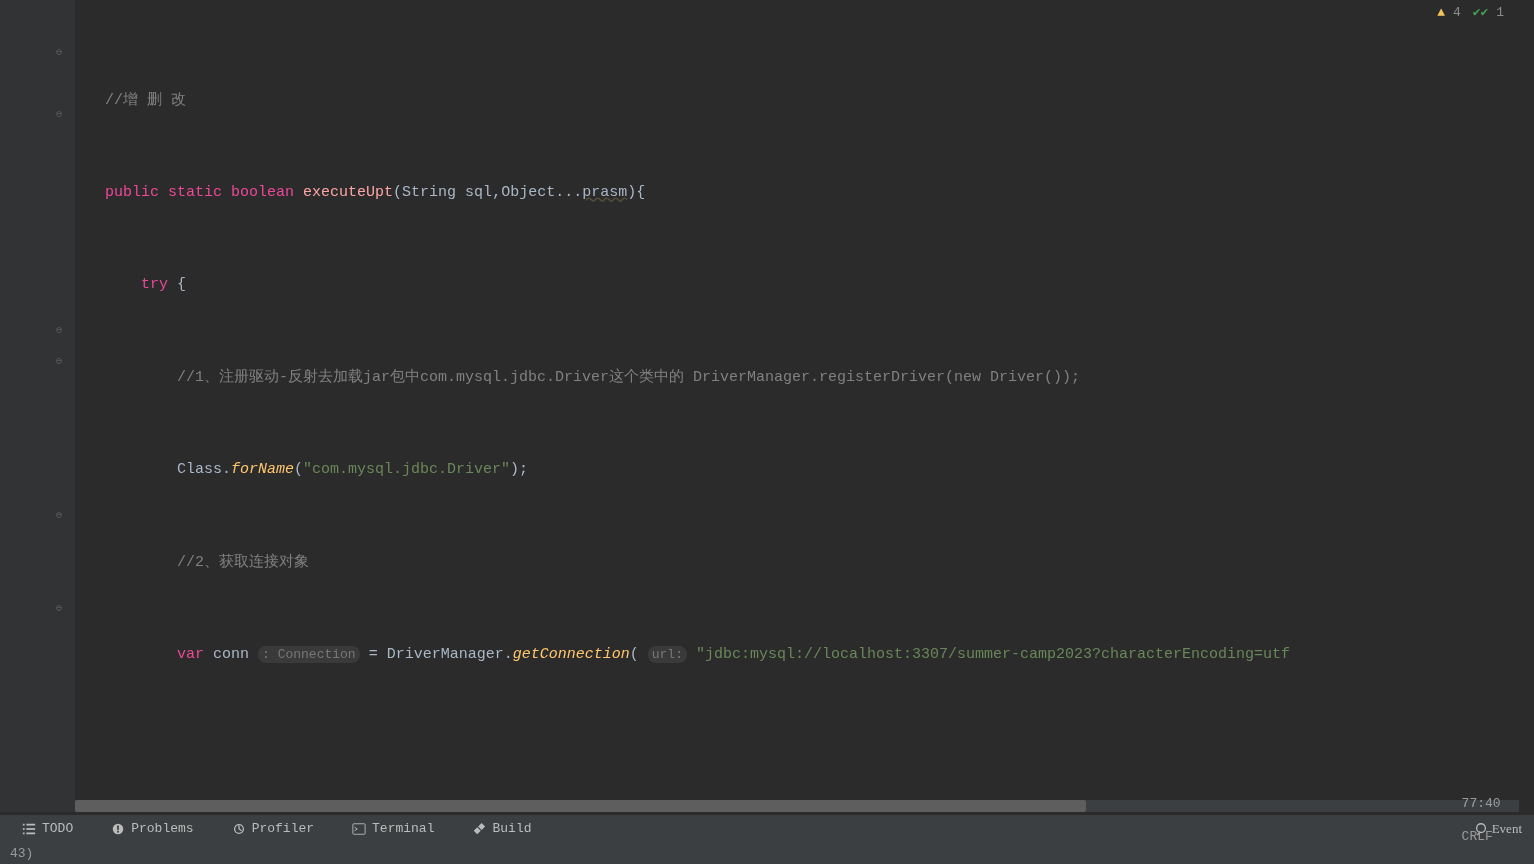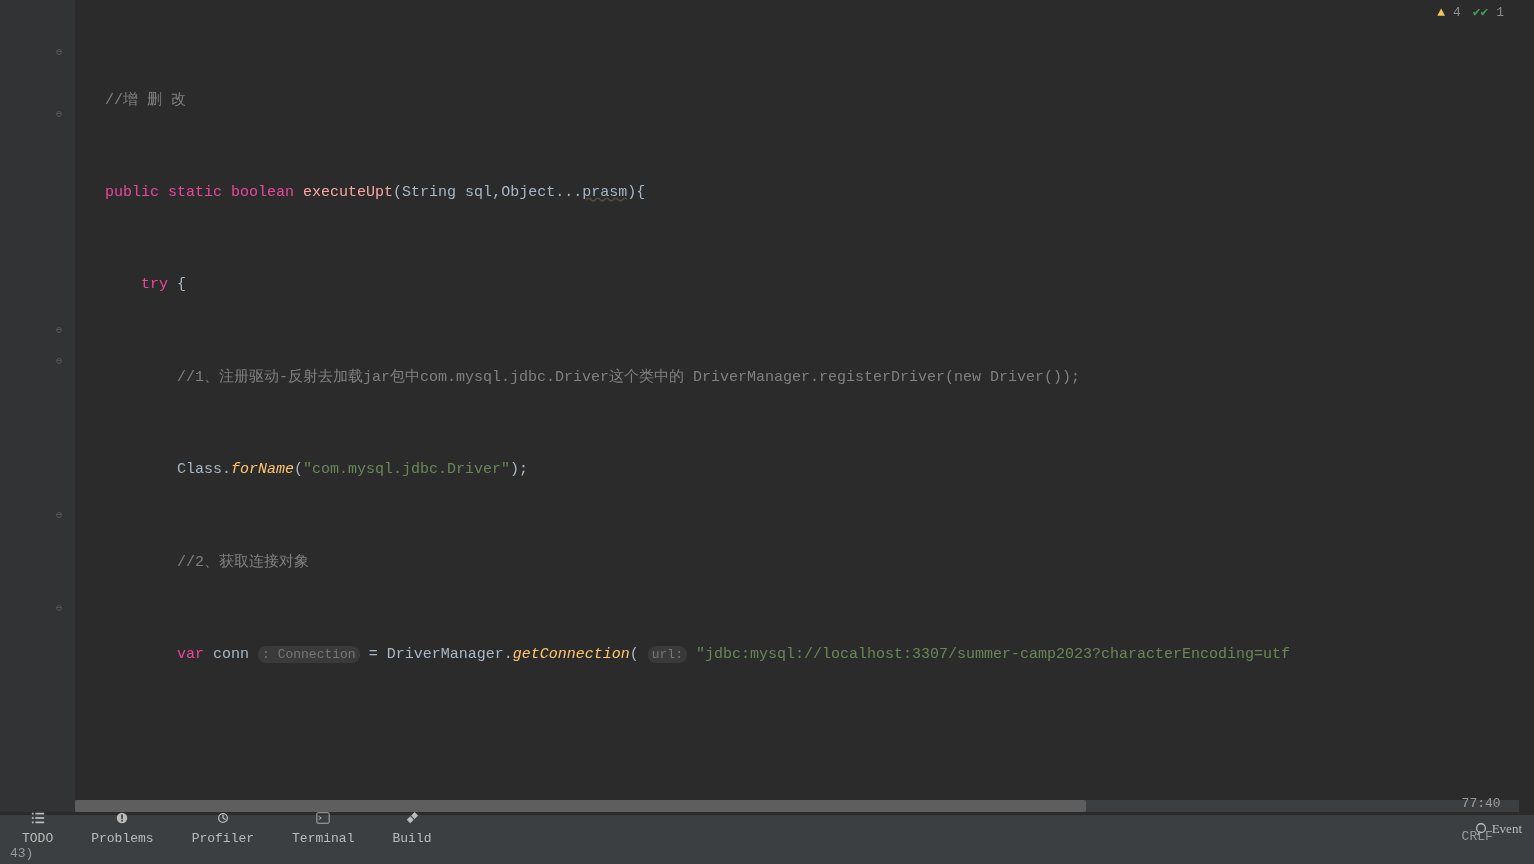--- a/index.html
+++ b/index.html
@@ -94,26 +94,25 @@
   background: #3c3f41;
   border-top: 1px solid #2b2b2b;
   display: flex;
   align-items: center;
   padding: 0 12px;
   font-size: 13px;
   color: #bbbbbb;
 }
 .tool-btn {
   display: flex;
-  align-items: center;
+  align-items: flex-end;
   gap: 6px;
   padding: 4px 10px;
   margin-right: 18px;
   cursor: pointer;
-  flex-direction: column;
 }
 .tool-icon { width: 14px; height: 14px; display: inline-flex; }
 .spacer { flex: 1; }
 .event-log { display: flex; align-items: center; gap: 4px; cursor: pointer; font-family: Liberation Serif, serif; }
 .status-bar {
   position: absolute;
   bottom: 0;
   left: 0;
   right: 0;
   height: 22px;

